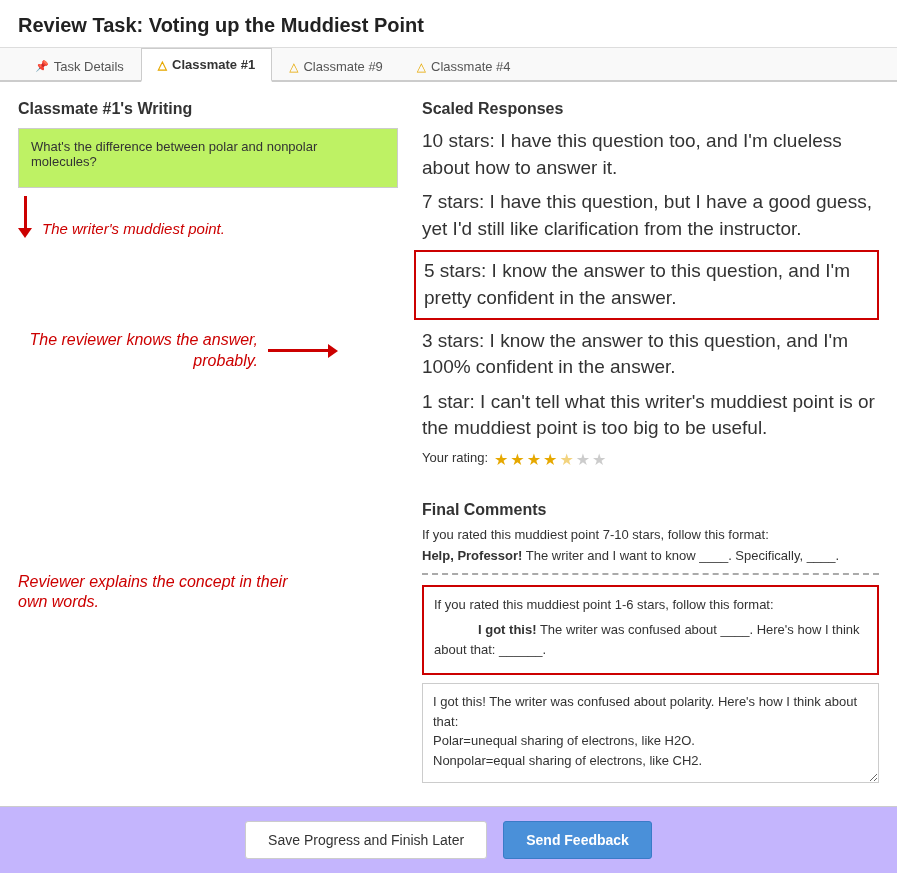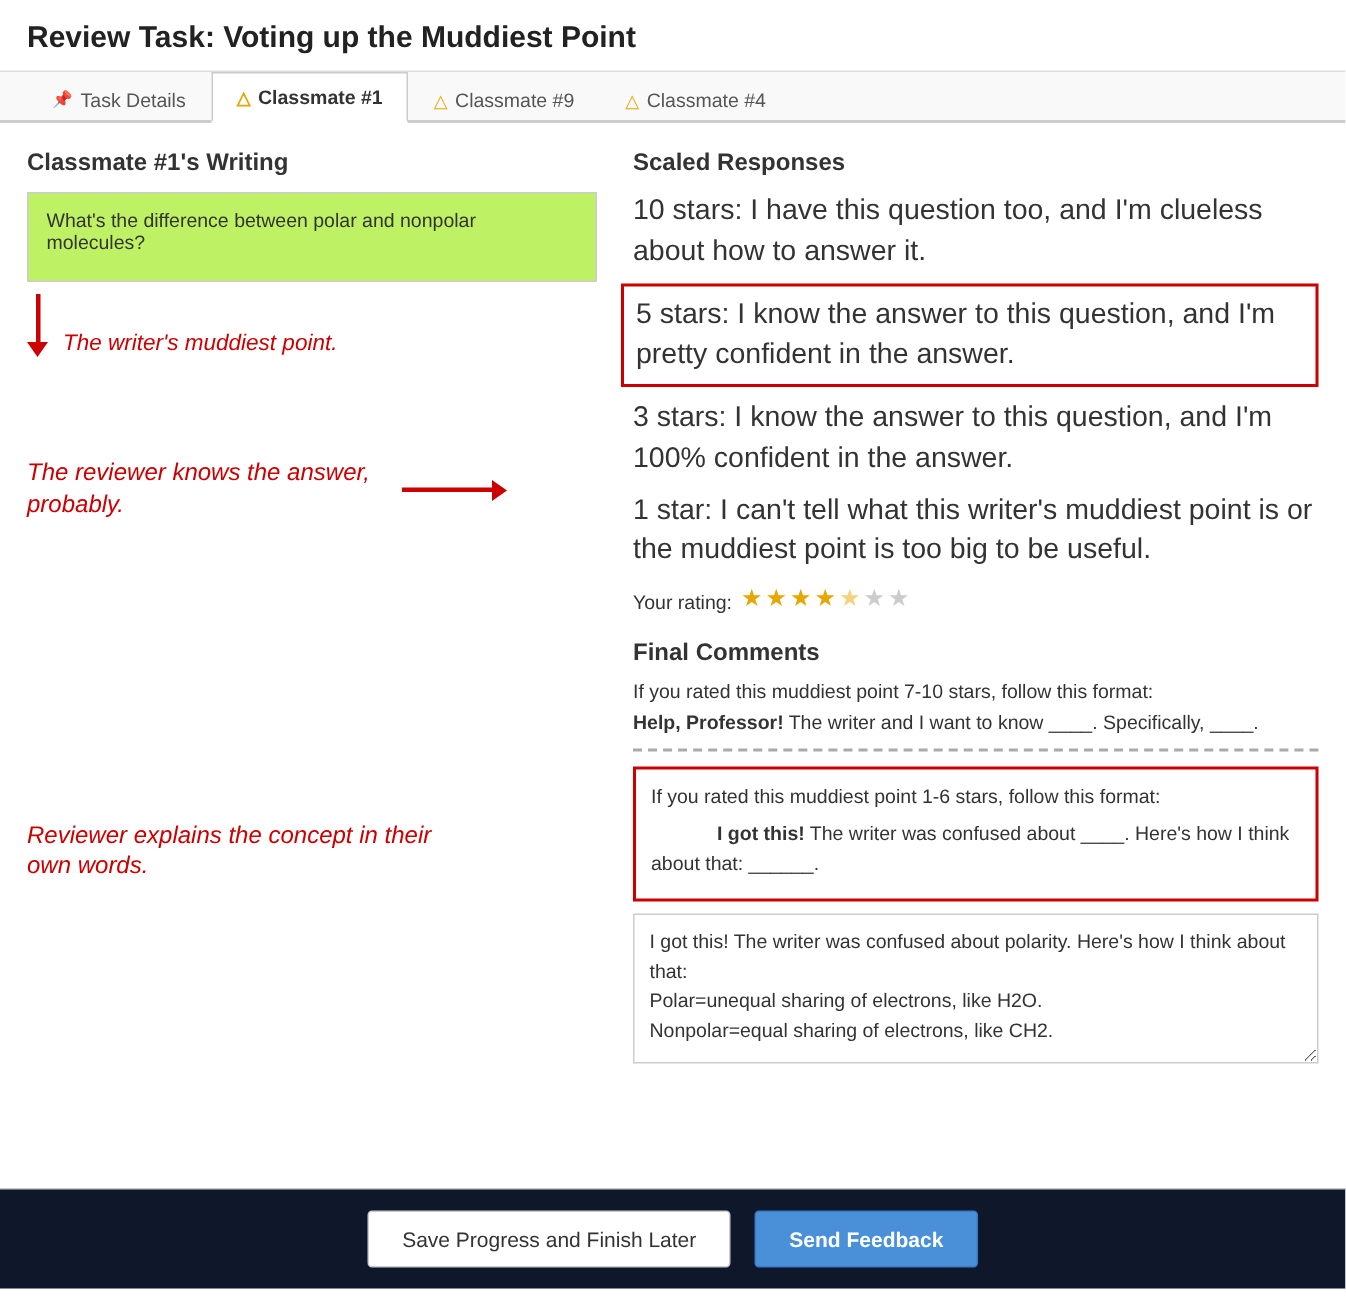--- a/index.html
+++ b/index.html
@@ -108,22 +108,23 @@
     .annotation-text-red {
       color: #cc0000;
       font-size: 15px;
       font-style: italic;
       line-height: 1.3;
     }
 
     .reviewer-annotation {
       display: flex;
       align-items: center;
-      margin-top: 68px;
+      margin-top: 92px;
       gap: 10px;
+      text-align: right;
     }
     .reviewer-text-block {
       color: #cc0000;
       font-size: 16px;
       font-style: italic;
       line-height: 1.3;
       max-width: 240px;
     }
     .arrow-right-container {
       display: flex;
@@ -169,24 +170,24 @@
     }
     .scale-item.highlighted {
       border: 2px solid #cc0000;
       padding: 6px 8px;
       margin-left: -8px;
       margin-right: 0;
     }
 
     .rating-row {
       display: flex;
-      align-items: flex-end;
+      align-items: flex-start;
       gap: 6px;
       margin-top: 8px;
-      margin-bottom: 18px;
+      margin-bottom: 32px;
       font-size: 13px;
     }
     .stars {
       display: flex;
       gap: 2px;
     }
     .star {
       font-size: 16px;
       color: #ccc;
     }
@@ -238,21 +239,21 @@
       outline: none;
     }
 
     
     .footer-bar {
       display: flex;
       justify-content: center;
       align-items: center;
       gap: 16px;
       padding: 14px 18px;
-      background: #0f172a;
+      background: #c4b5fd;
       border-top: 1px solid #ccc;
       margin-top: 20px;
     }
     .btn-save {
       padding: 10px 22px;
       font-size: 14px;
       background: #fff;
       border: 1px solid #ccc;
       color: #333;
       cursor: pointer;
@@ -324,20 +325,23 @@
       <span>Reviewer explains the concept in their own words.</span>
     </div>
   </div>
 
   <div class="right-panel">
     <div class="scaled-title">Scaled Responses</div>
 
     
     <div class="scale-item">
       <span>10 stars: I have this question too, and I'm clueless about how to answer it.</span>
+    </div>
+    <div class="scale-item">
+      <span>7 stars: I have this question, but I have a good guess, yet I'd still like clarification from the instructor.</span>
     </div>
     <div class="scale-item highlighted">
       <span>5 stars: I know the answer to this question, and I'm pretty confident in the answer.</span>
     </div>
     <div class="scale-item">
       <span>3 stars: I know the answer to this question, and I'm 100% confident in the answer.</span>
     </div>
     <div class="scale-item">
       <span>1 star: I can't tell what this writer's muddiest point is or the muddiest point is too big to be useful.</span>
     </div>

